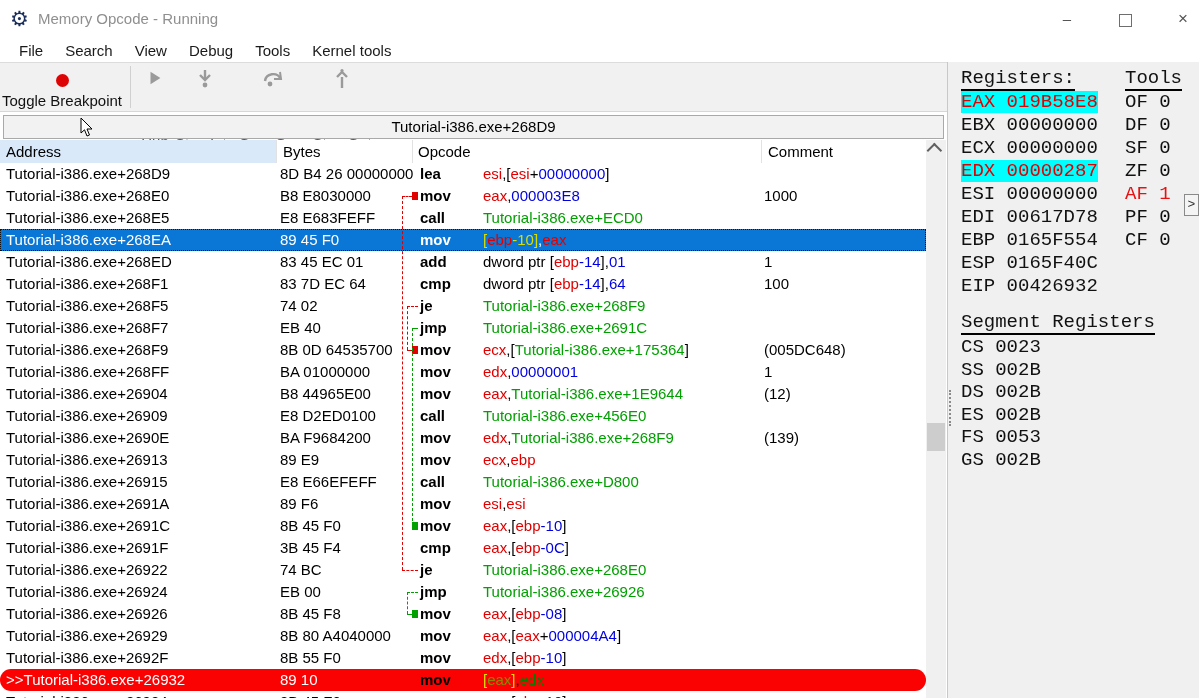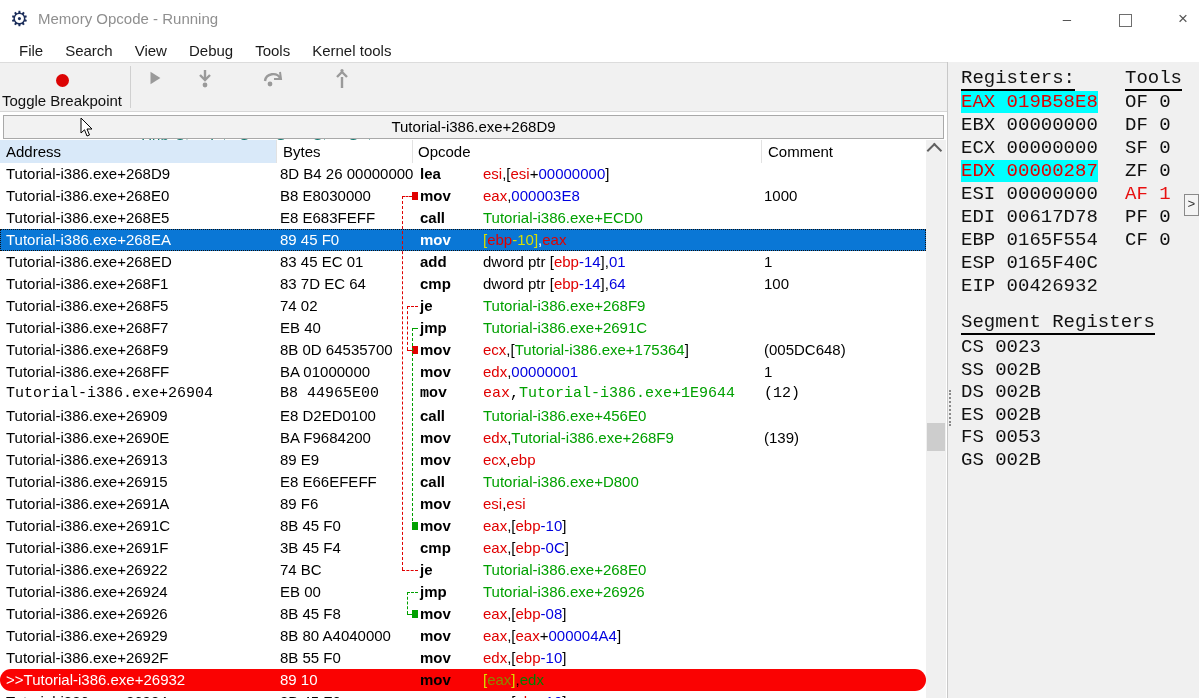--- a/index.html
+++ b/index.html
@@ -218,21 +218,21 @@
         <span class="op"><span class="tr">ecx</span><span class="tk">,[</span><span class="tm">Tutorial-i386.exe+175364</span><span class="tk">]</span></span>
         <span class="cm">(005DC648)</span>
       </div>
       <div class="drow" style="top: 198px;">
         <span class="a">Tutorial-i386.exe+268FF</span>
         <span class="b">BA 01000000</span>
         <span class="mn">mov</span>
         <span class="op"><span class="tr">edx</span><span class="tk">,</span><span class="th">00000001</span></span>
         <span class="cm">1</span>
       </div>
-      <div class="drow" style="top: 220px; font-family: Liberation Mono, monospace;">
+      <div class="drow" style="top: 220px;">
         <span class="a">Tutorial-i386.exe+26904</span>
         <span class="b">B8 44965E00</span>
         <span class="mn">mov</span>
         <span class="op"><span class="tr">eax</span><span class="tk">,</span><span class="tm">Tutorial-i386.exe+1E9644</span></span>
         <span class="cm">(12)</span>
       </div>
       <div class="drow" style="top: 242px;">
         <span class="a">Tutorial-i386.exe+26909</span>
         <span class="b">E8 D2ED0100</span>
         <span class="mn">call</span>

